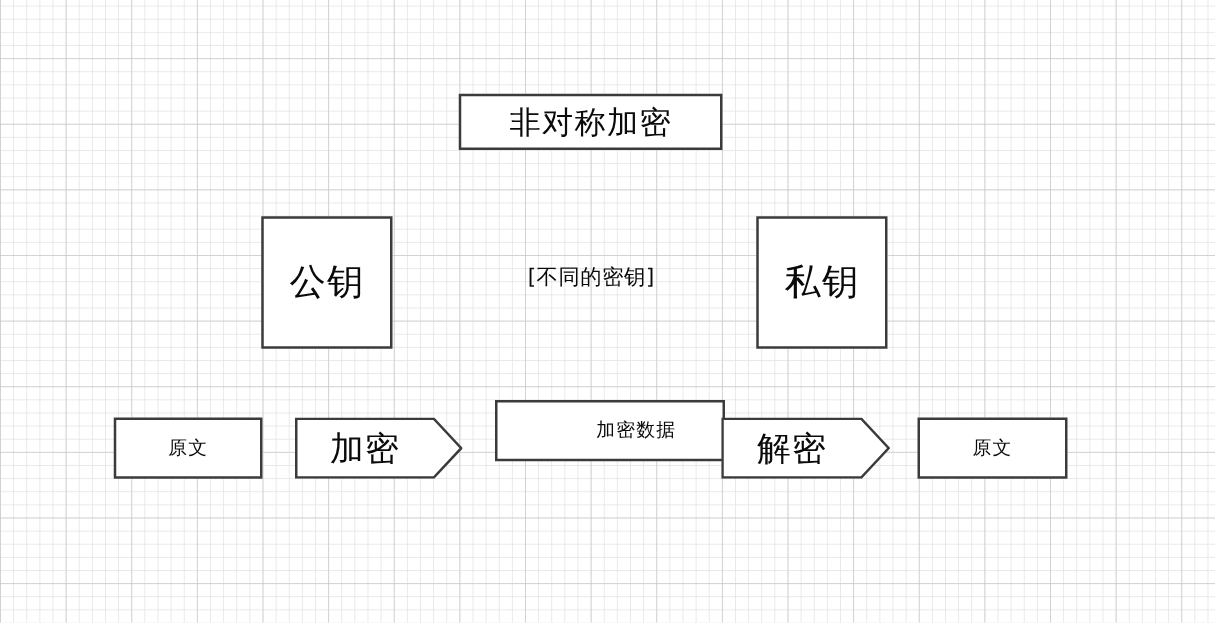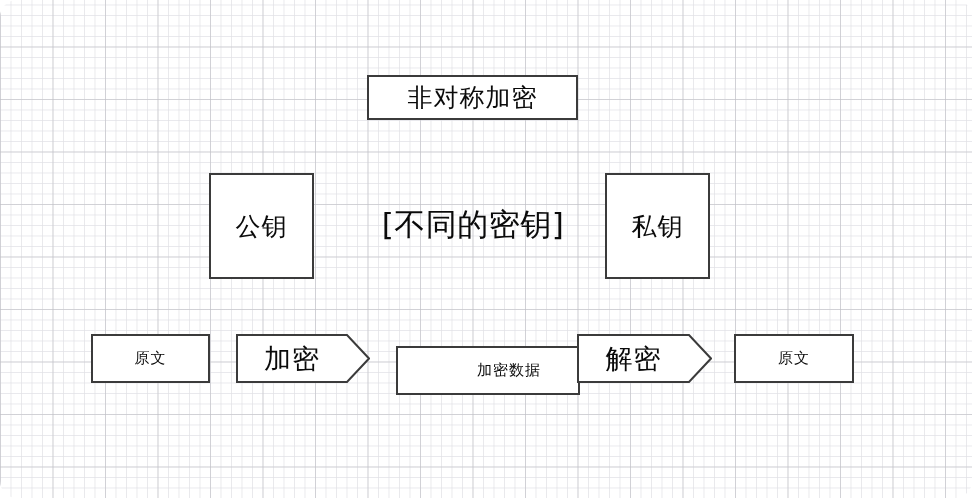--- a/index.html
+++ b/index.html
@@ -25,39 +25,38 @@
       linear-gradient(to right, rgba(190,190,195,0.55) 1px, transparent 1px),
       linear-gradient(to bottom, rgba(190,190,195,0.55) 1px, transparent 1px),
       linear-gradient(to right, rgba(225,225,230,0.75) 1px, transparent 1px),
       linear-gradient(to bottom, rgba(225,225,230,0.75) 1px, transparent 1px);
     background-size:
       52.5px 52.5px,
       52.5px 52.5px,
       10.5px 10.5px,
       10.5px 10.5px;
     background-position: 0 -6px, 0 -6px, 0 -6px, 0 -6px;
-    border-radius: 17px;
   }
 
   .node {
     position: absolute;
     box-sizing: border-box;
     display: flex;
     align-items: center;
     justify-content: center;
     background: #ffffff;
     border: 2px solid #3b3b3b;
     color: #0a0a0a;
     letter-spacing: 1px;
     white-space: nowrap;
     user-select: none;
   }
 
   .node.title-box   { font-size: 25px; }
-  .node.key-box     { font-size: 25px; }
+  .node.key-box     { font-size: 29px; }
   .node.flow-box    { font-size: 15px; }
 
   
   .chevron {
     position: absolute;
     box-sizing: border-box;
     color: #0a0a0a;
     font-size: 27px;
     letter-spacing: 1px;
     white-space: nowrap;
@@ -76,26 +75,26 @@
     right: 22px;
     bottom: 0;
     display: flex;
     align-items: center;
     justify-content: center;
   }
 
   .plain-text {
     position: absolute;
     color: #0a0a0a;
-    font-size: 31px;
+    font-size: 17px;
     letter-spacing: 0.5px;
     white-space: nowrap;
     user-select: none;
     display: flex;
-    align-items: flex-end;
+    align-items: flex-start;
     justify-content: center;
   }
 </style>
 </head>
 <body>
 
 <div id="canvas">
 
   <div class="node title-box" id="title-node" style="left: 367px; top: 75px; width: 211px; height: 45px;">
     <span>非对称加密</span>
@@ -117,21 +116,21 @@
     <span>原文</span>
   </div>
 
   <div class="chevron" id="flow-1" style="left: 236px; top: 334px; width: 134px; height: 49px;">
     <svg id="chev-svg-1" width="134" height="49" viewBox="0 0 134 49" preserveAspectRatio="none">
       <path d="M1,1 L111,1 L133,24.5 L111,48 L1,48 Z" fill="#ffffff" stroke="#3b3b3b" stroke-width="2" stroke-linejoin="miter"></path>
     </svg>
     <span class="chev-label">加密</span>
   </div>
 
-  <div class="node flow-box" id="flow-2" style="left: 396px; top: 346px; width: 184px; height: 49px; padding-left: 42px;">
+  <div class="node flow-box" id="flow-2" style="left: 396px; top: 320px; width: 184px; height: 49px; padding-left: 42px;">
     <span>加密数据</span>
   </div>
 
   <div class="chevron" id="flow-3" style="left: 577px; top: 334px; width: 135px; height: 49px; padding-left: 18px;">
     <svg id="chev-svg-3" width="135" height="49" viewBox="0 0 135 49" preserveAspectRatio="none">
       <path d="M1,1 L112,1 L134,24.5 L112,48 L1,48 Z" fill="#ffffff" stroke="#3b3b3b" stroke-width="2" stroke-linejoin="miter"></path>
     </svg>
     <span class="chev-label">解密</span>
   </div>
 

